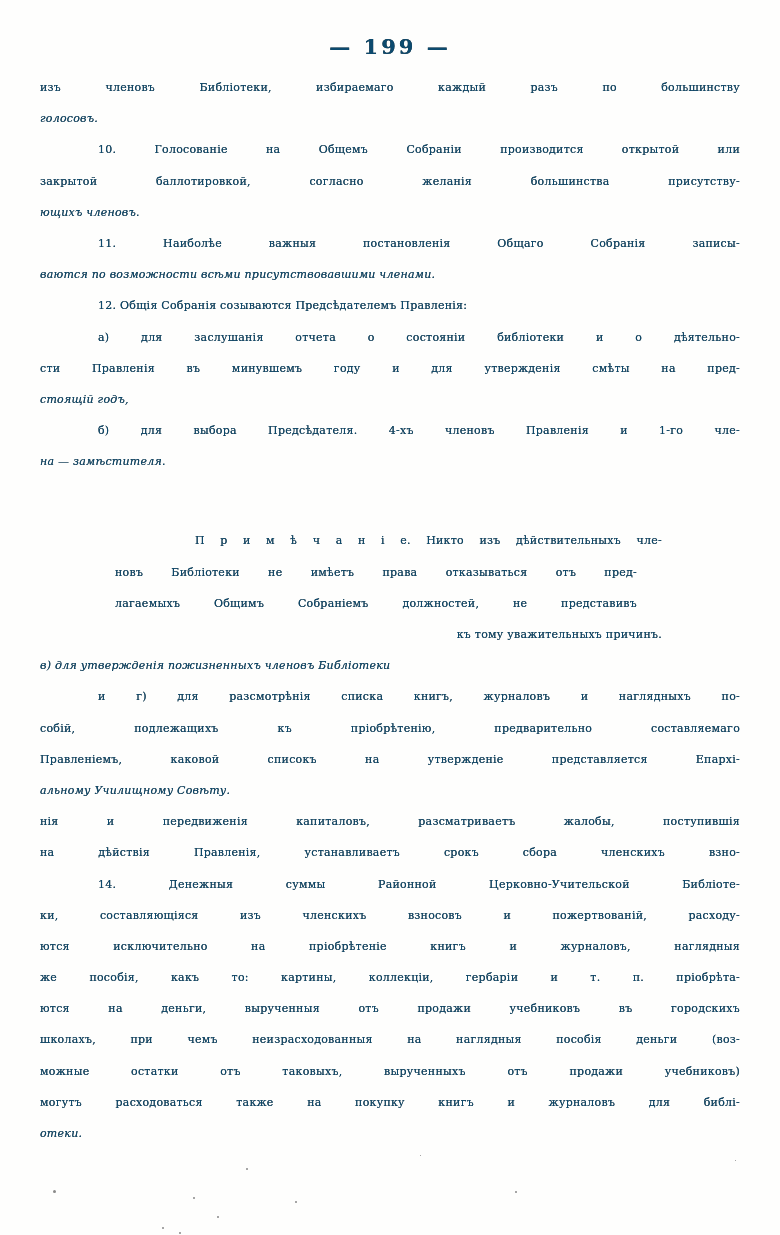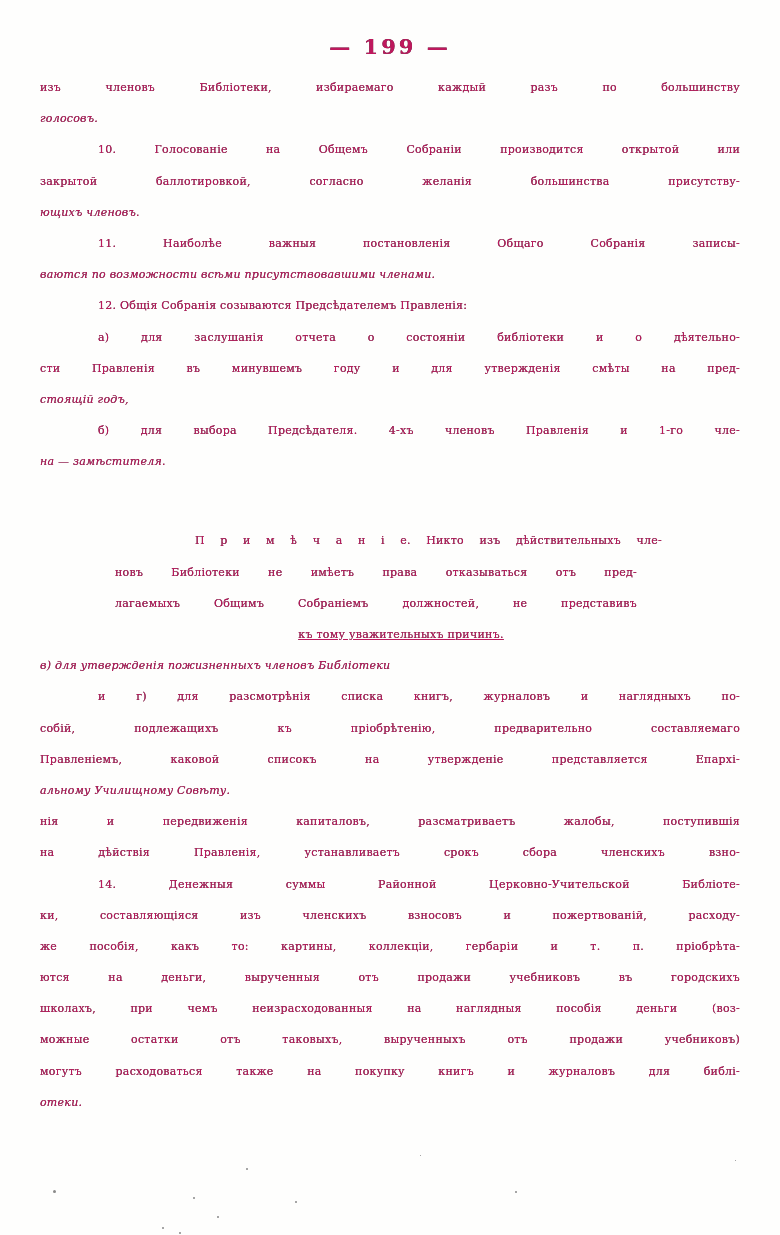--- a/index.html
+++ b/index.html
@@ -7,21 +7,21 @@
     padding: 0;
     background: #ffffff;
   }
   .page {
     position: relative;
     width: 780px;
     height: 1235px;
     background: #fefefd;
     overflow: hidden;
     font-family: "DejaVu Serif", serif;
-    color: #be185d;
+    color: #0c4a6e;
   }
   .pageno {
     position: absolute;
     top: 34px;
     left: 0;
     right: 0;
     text-align: center;
     font-size: 21px;
     font-weight: bold;
     letter-spacing: 3px;
@@ -48,21 +48,21 @@
   .b  { text-align: justify; text-align-last: justify; }
   
   .e  { text-align: left; font-style: italic; }
   
   .ie { padding-left: 58px; text-align: left; }
   
   .nf { margin-left: 100px; width: 522px; padding-left: 55px; box-sizing: border-box;
         text-align: justify; text-align-last: justify; margin-top: 48px; }
   .n  { margin-left: 75px; width: 522px; box-sizing: border-box;
         text-align: justify; text-align-last: justify; }
-  .ne { margin-left: 100px; width: 522px; box-sizing: border-box; text-align: center; text-decoration: underline; }
+  .ne { margin-left: 100px; width: 522px; box-sizing: border-box; text-align: right; }
   .speck {
     position: absolute;
     background: #2a2a2a;
     border-radius: 50%;
     opacity: 0.55;
   }
 </style>
 </head>
 <body>
 
@@ -88,20 +88,21 @@
       <div class="line ne">къ тому уважительныхъ причинъ.</div>
       <div class="line e">в) для утвержденія пожизненныхъ членовъ Библіотеки</div>
       <div class="line i">и г) для разсмотрѣнія списка книгъ, журналовъ и наглядныхъ по-</div>
       <div class="line b">собій, подлежащихъ къ пріобрѣтенію, предварительно составляемаго</div>
       <div class="line b">Правленіемъ, каковой списокъ на утвержденіе представляется Епархі-</div>
       <div class="line e">альному Училищному Совѣту.</div>
       <div class="line b">нія и передвиженія капиталовъ, разсматриваетъ жалобы, поступившія</div>
       <div class="line b">на дѣйствія Правленія, устанавливаетъ срокъ сбора членскихъ взно-</div>
       <div class="line i">14. Денежныя суммы Районной Церковно-Учительской Библіоте-</div>
       <div class="line b">ки, составляющіяся изъ членскихъ взносовъ и пожертвованій, расходу-</div>
+      <div class="line b">ются исключительно на пріобрѣтеніе книгъ и журналовъ, наглядныя</div>
       <div class="line b">же пособія, какъ то: картины, коллекціи, гербаріи и т. п. пріобрѣта-</div>
       <div class="line b">ются на деньги, вырученныя отъ продажи учебниковъ въ городскихъ</div>
       <div class="line b">школахъ, при чемъ неизрасходованныя на наглядныя пособія деньги (воз-</div>
       <div class="line b">можные остатки отъ таковыхъ, вырученныхъ отъ продажи учебниковъ)</div>
       <div class="line b">могутъ расходоваться также на покупку книгъ и журналовъ для библі-</div>
       <div class="line e">отеки.</div>
     </div>
   <div id="noise-layer">
       <div class="speck" style="left: 246px; top: 1168px; width: 2px; height: 2px;"></div>
       <div class="speck" style="left: 53px; top: 1190px; width: 3px; height: 3px;"></div>

